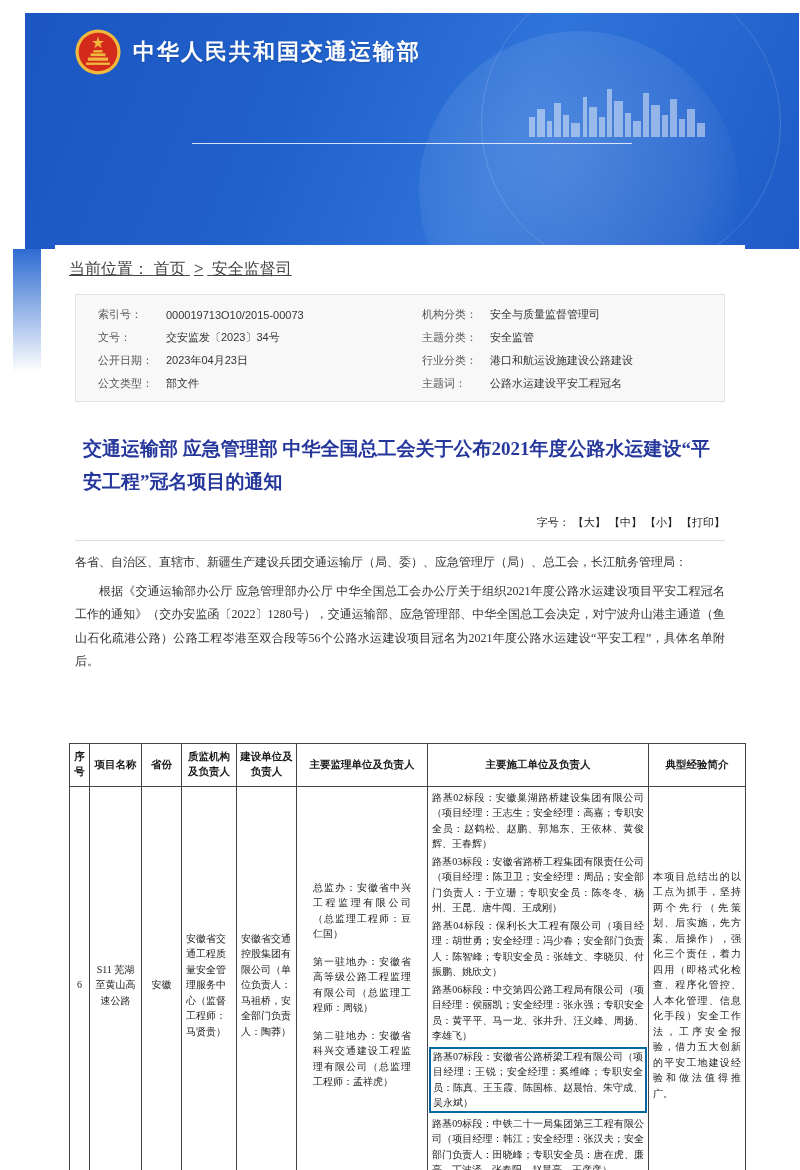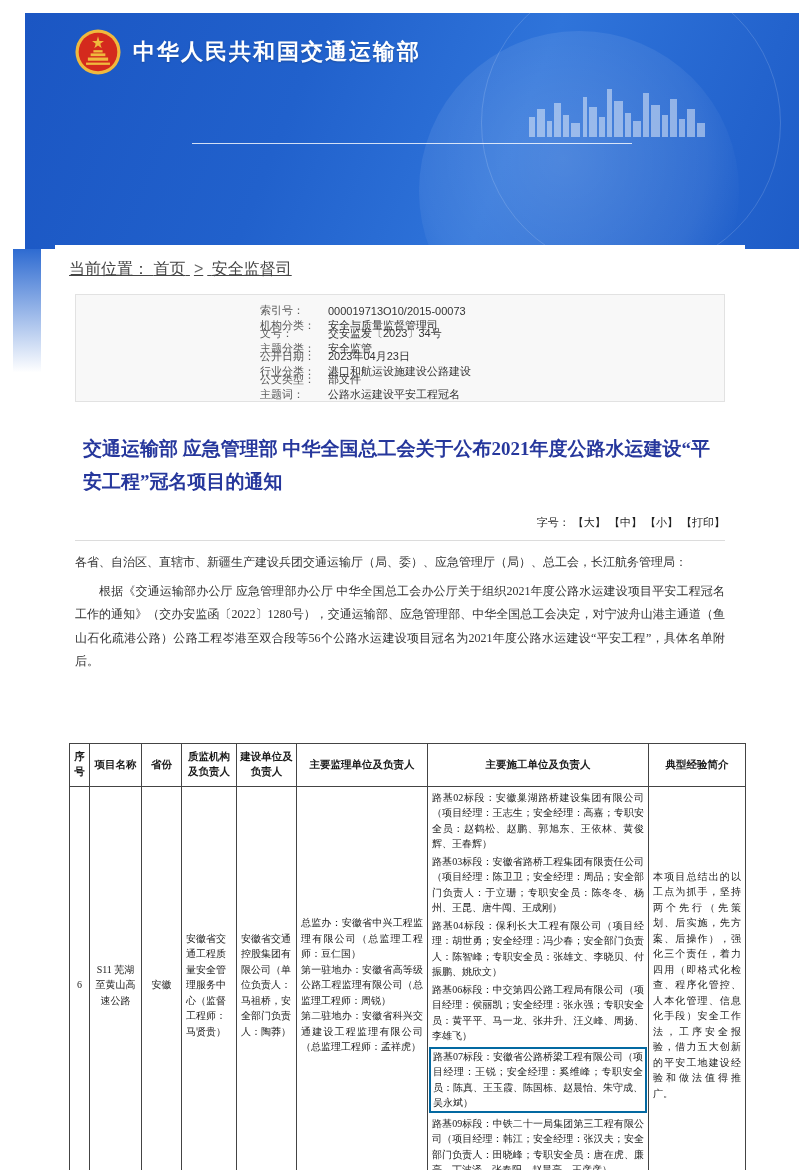--- a/index.html
+++ b/index.html
@@ -45,21 +45,21 @@
   .content { position:absolute; left:55px; top:245px; width:690px; background:#ffffff; }
 
   .breadcrumb { padding:14px 14px 10px; font-size:16px; color:#444;text-decoration:underline; }
   .breadcrumb a { color:#444; text-decoration:none; }
   .crumb-sep { margin:0 4px; color:#666; }
 
   .meta-box {
     margin:4px 20px 0; border:1px solid #e2e2e2; background:#f8f8f8;
     padding:8px 0 6px; font-size:11px;
   }
-  .meta-row { display:flex; height:23px; align-items:center;flex-direction:column; }
+  .meta-row { display:flex; height:23px; align-items:center; }
   .meta-cell { display:flex; width:50%; align-items:center; }
   .meta-label { width:78px; padding-left:22px; color:#555; flex:none; }
   .meta-value { color:#333; padding-left:12px; }
 
   .doc-title {
     margin:30px 28px 0; text-align:left; color:#26379c;
     font-size:19px; font-weight:bold; line-height:1.75;
     font-family:"Liberation Serif","DejaVu Serif",serif;
   }
   .font-controls { margin:16px 20px 0; text-align:right; font-size:11px; color:#222; }
@@ -80,21 +80,21 @@
   }
   table.attach th, table.attach td { border:1px solid #444; }
   table.attach th {
     font-size:10.5px; font-weight:bold; text-align:center; padding:6px 2px; line-height:1.4;
   }
   table.attach td { font-size:10px; line-height:1.55; padding:3px 4px; vertical-align:middle; }
   td.c { text-align:center; }
   td.top { vertical-align:top; }
   .col-seq{width:20px}.col-proj{width:52px}.col-prov{width:40px}.col-qual{width:55px}
   .col-build{width:60px}.col-sup{width:131px}.col-con{width:221px}.col-exp{width:97px}
-  .sup-p { margin:0; text-align:justify; }
+  .sup-p { margin:12px; text-align:justify; }
   .con-p { margin:0 0 2px; text-align:justify; }
   .exp-p { text-align:justify; }
   .highlight-box {
     border:2px solid #0369a1; margin:3px -3px; padding:0 2px;
   }
 </style>
 </head>
 <body>
 
 <div class="banner">

